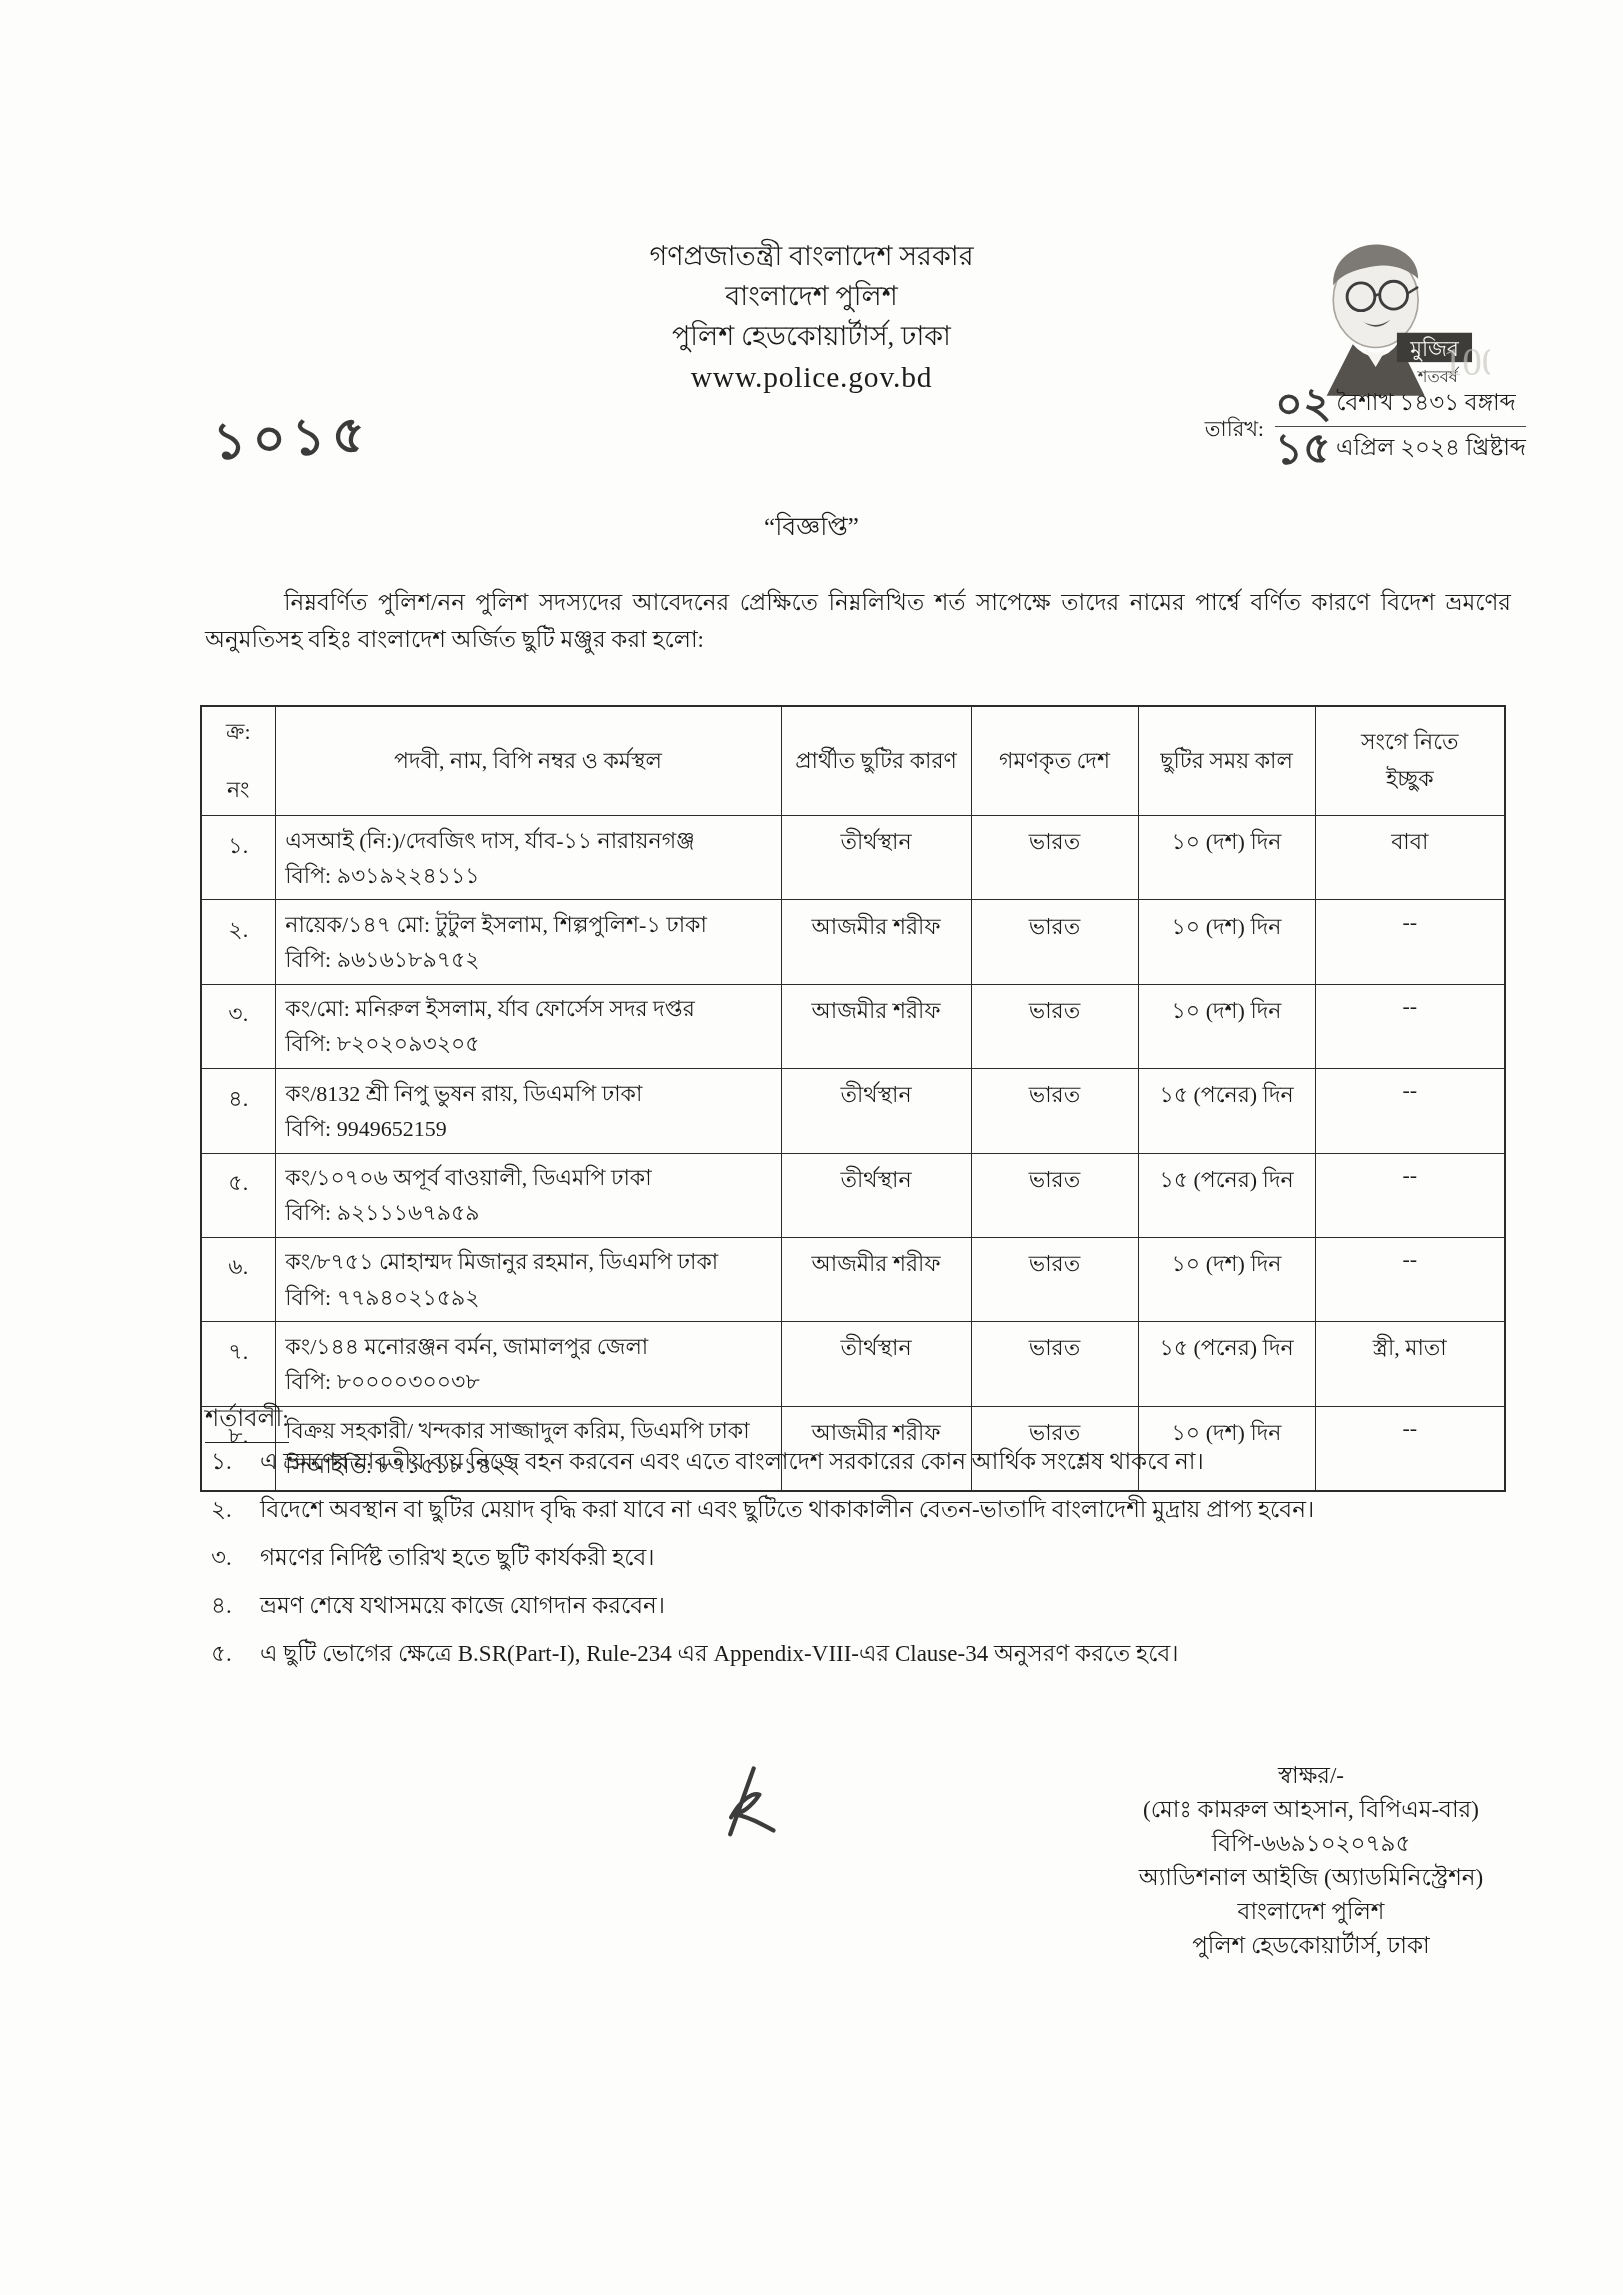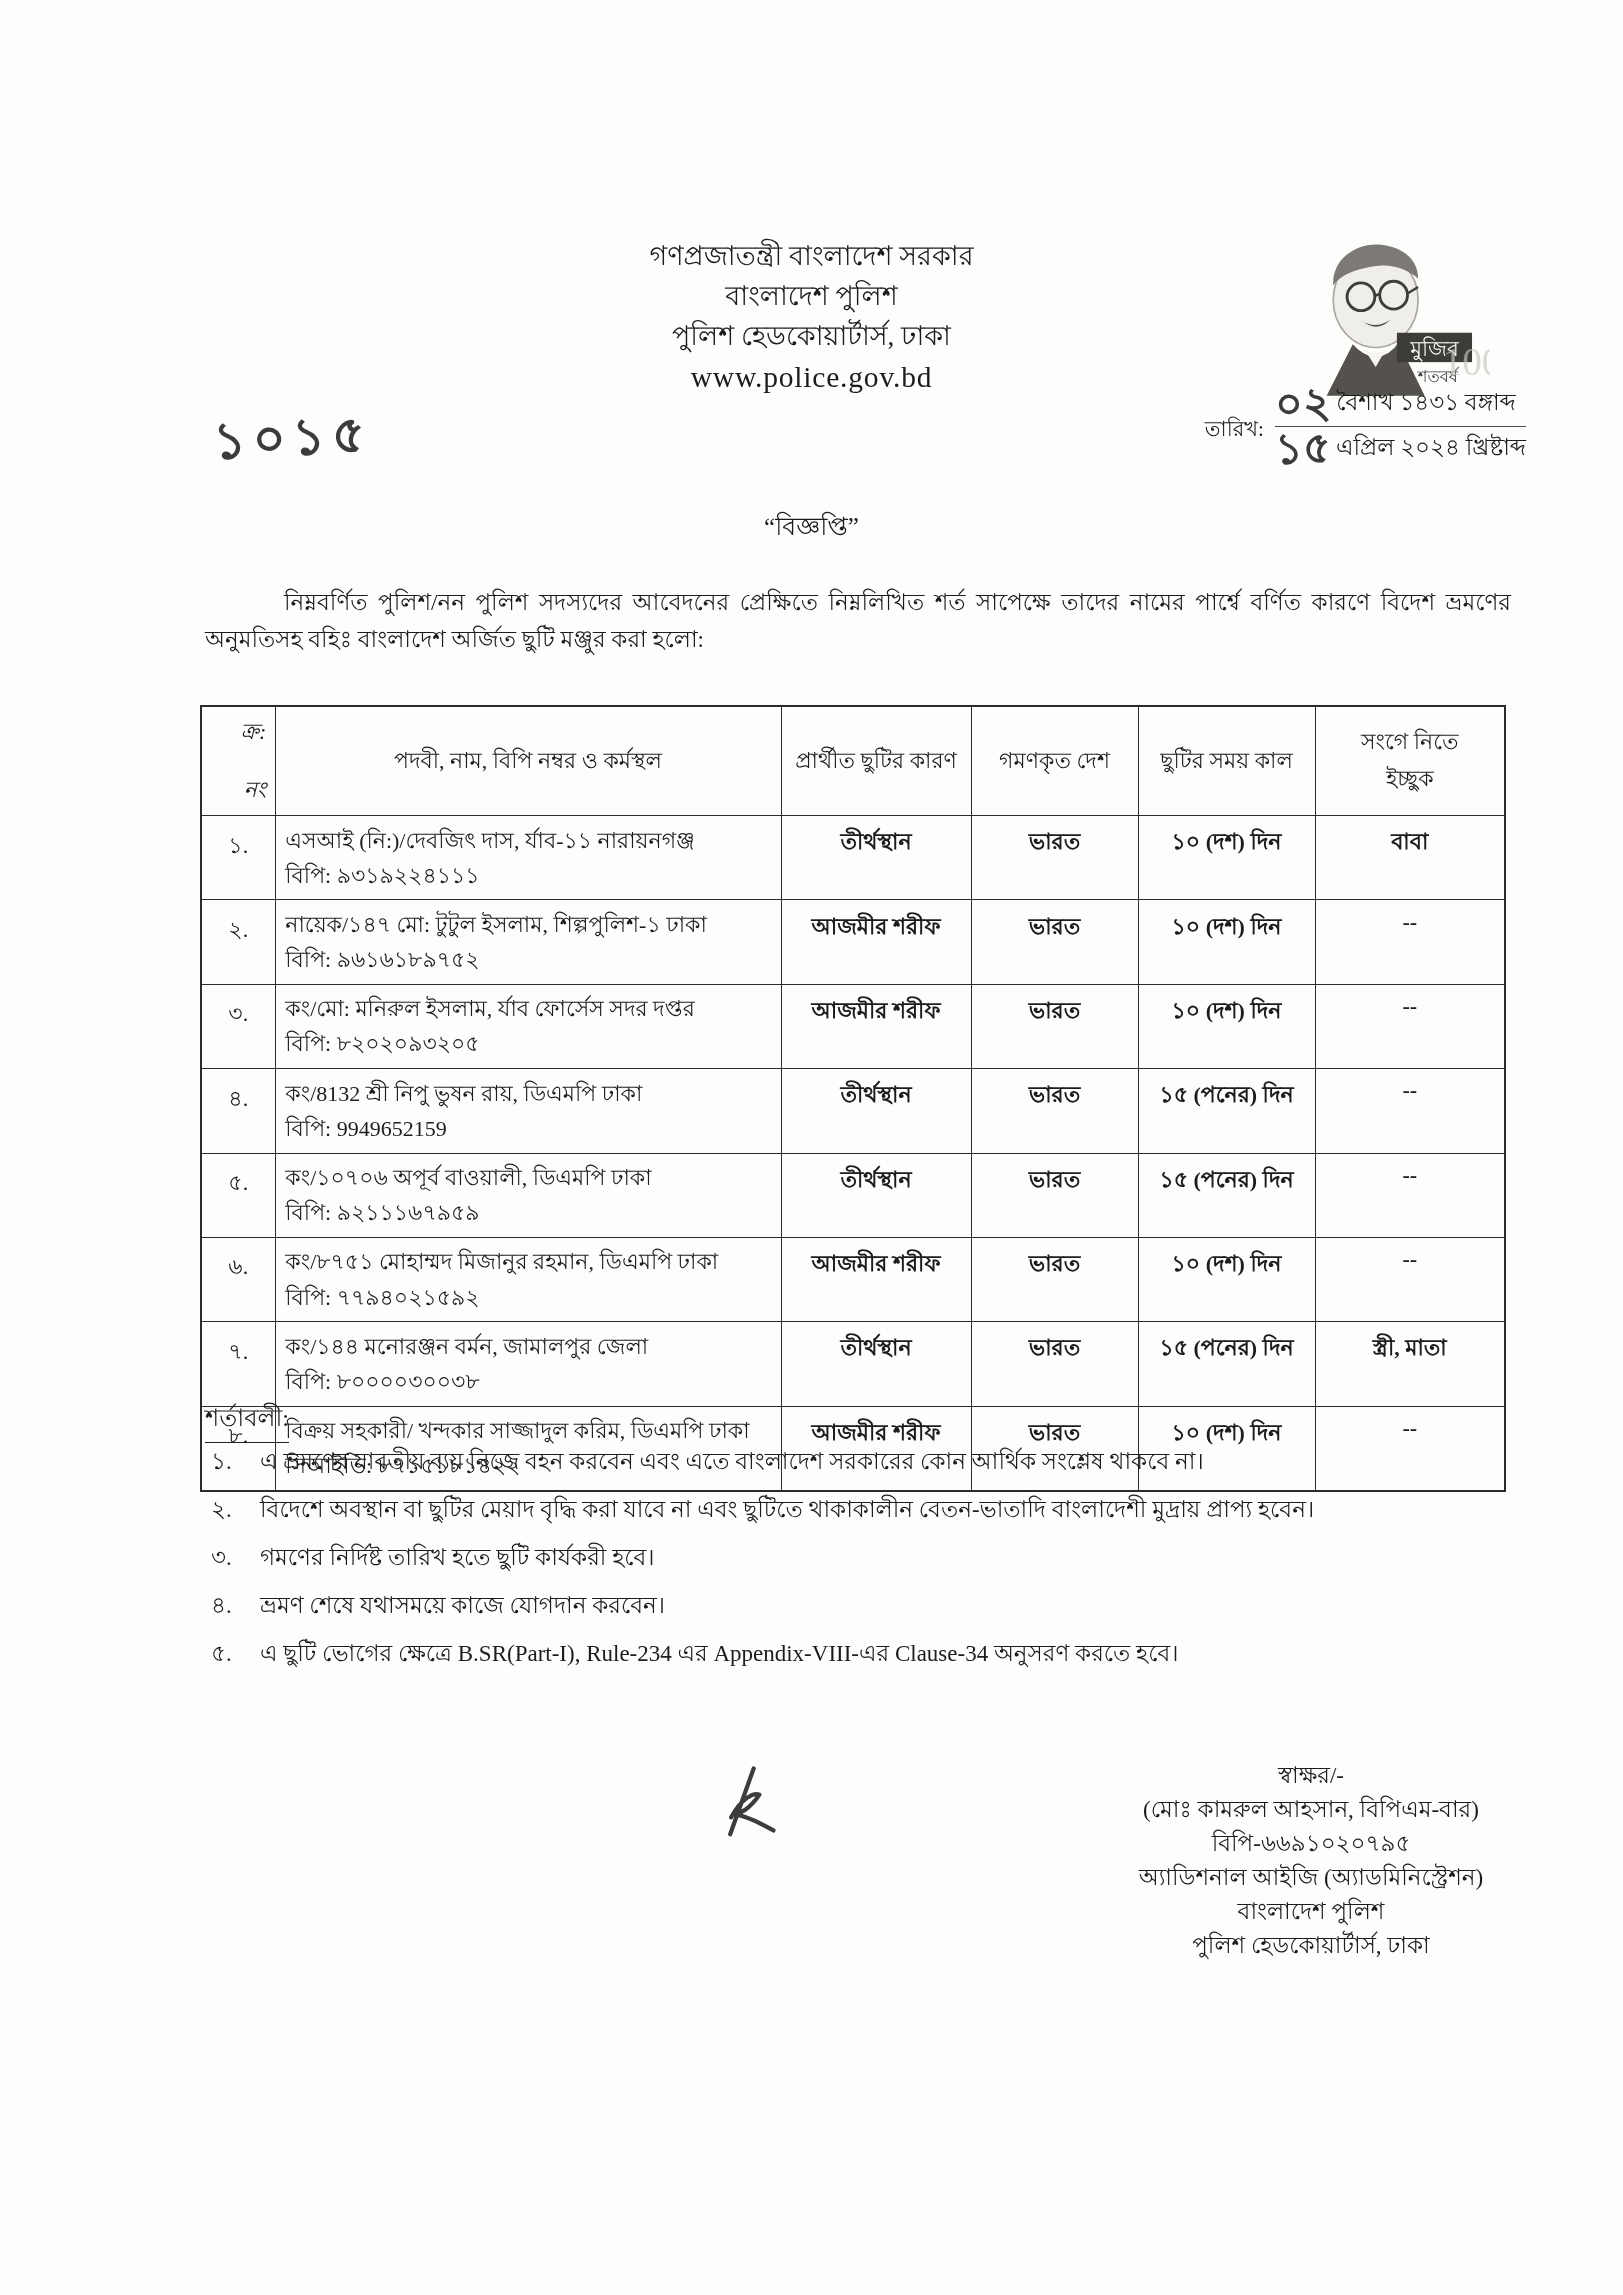--- a/index.html
+++ b/index.html
@@ -60,25 +60,25 @@
   table.leave-table {
     position:absolute; top:705px; left:200px;
     width:1302px; border-collapse:collapse; table-layout:fixed;
     font-size:22px;
   }
   table.leave-table th, table.leave-table td {
     border:1.6px solid #2b2b2b;
   }
   table.leave-table { border:2.5px solid #2b2b2b; }
   th.h-cell { font-weight:400; text-align:center; vertical-align:middle; padding:4.9px 3.3px; height:79px; }
-  th.h-sl { vertical-align:top; text-align:right; padding:6.5px 8.2px;font-style:italic; }
+  th.h-sl { vertical-align:top; text-align:center; padding:6.5px 8.2px; }
   th.h-sl .h-sl-b { margin-top:21px; }
   td.c-sl { text-align:center; vertical-align:top; padding-top:11.5px; height:75px; }
   td.c-name { vertical-align:top; padding:6.5px 9.8px; line-height:1.6; }
-  td.c-mid { text-align:center; vertical-align:top; padding-top:8.2px;font-weight:bold; }
+  td.c-mid { text-align:center; vertical-align:top; padding-top:8.2px; }
 
   
   .cond-head {
     position:absolute; top:1399px; left:205px;
     font-size:24px; border-bottom:1.6px solid #222; padding-bottom:2.5px;
   }
   .cond-list { position:absolute; top:1446px; left:211px; width:1293px; }
   .cond-item { display:flex; margin-bottom:17px; font-size:23px; line-height:1.35; }
   .cond-num { width:28px; flex:0 0 28px; }
   .cond-text { padding-left:21px; }

